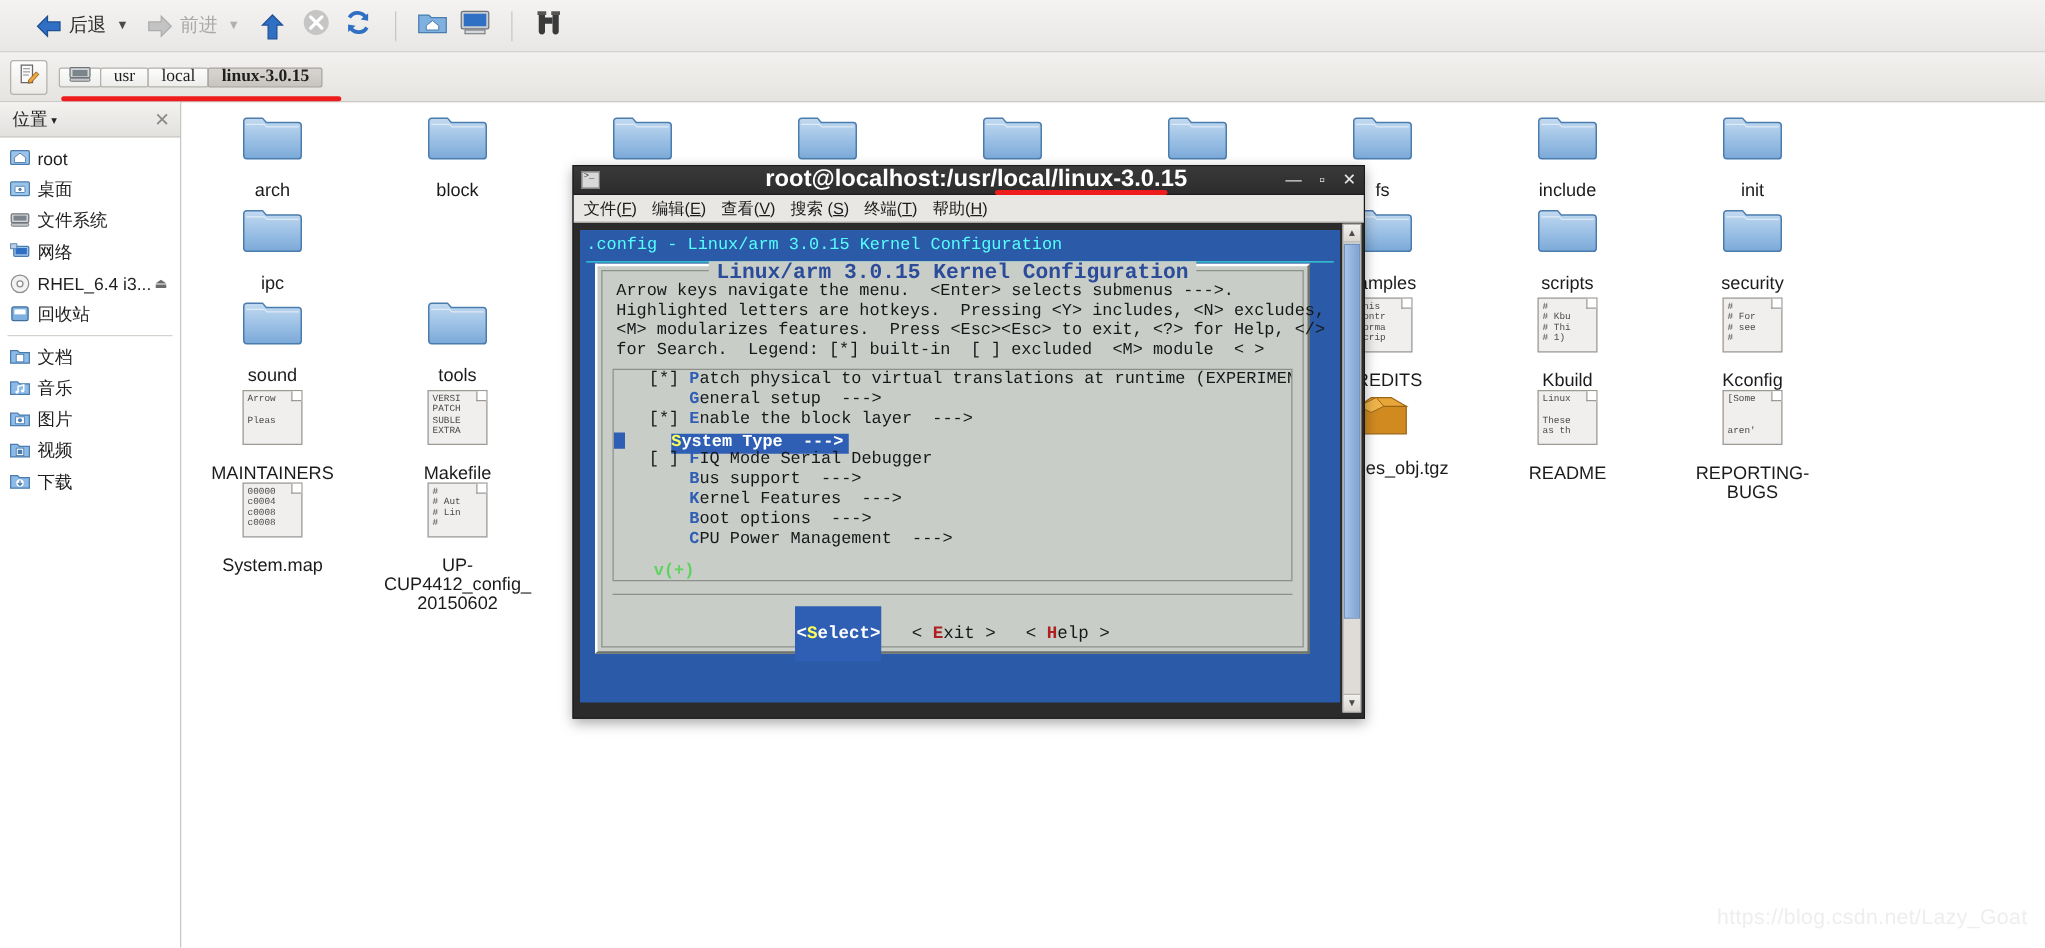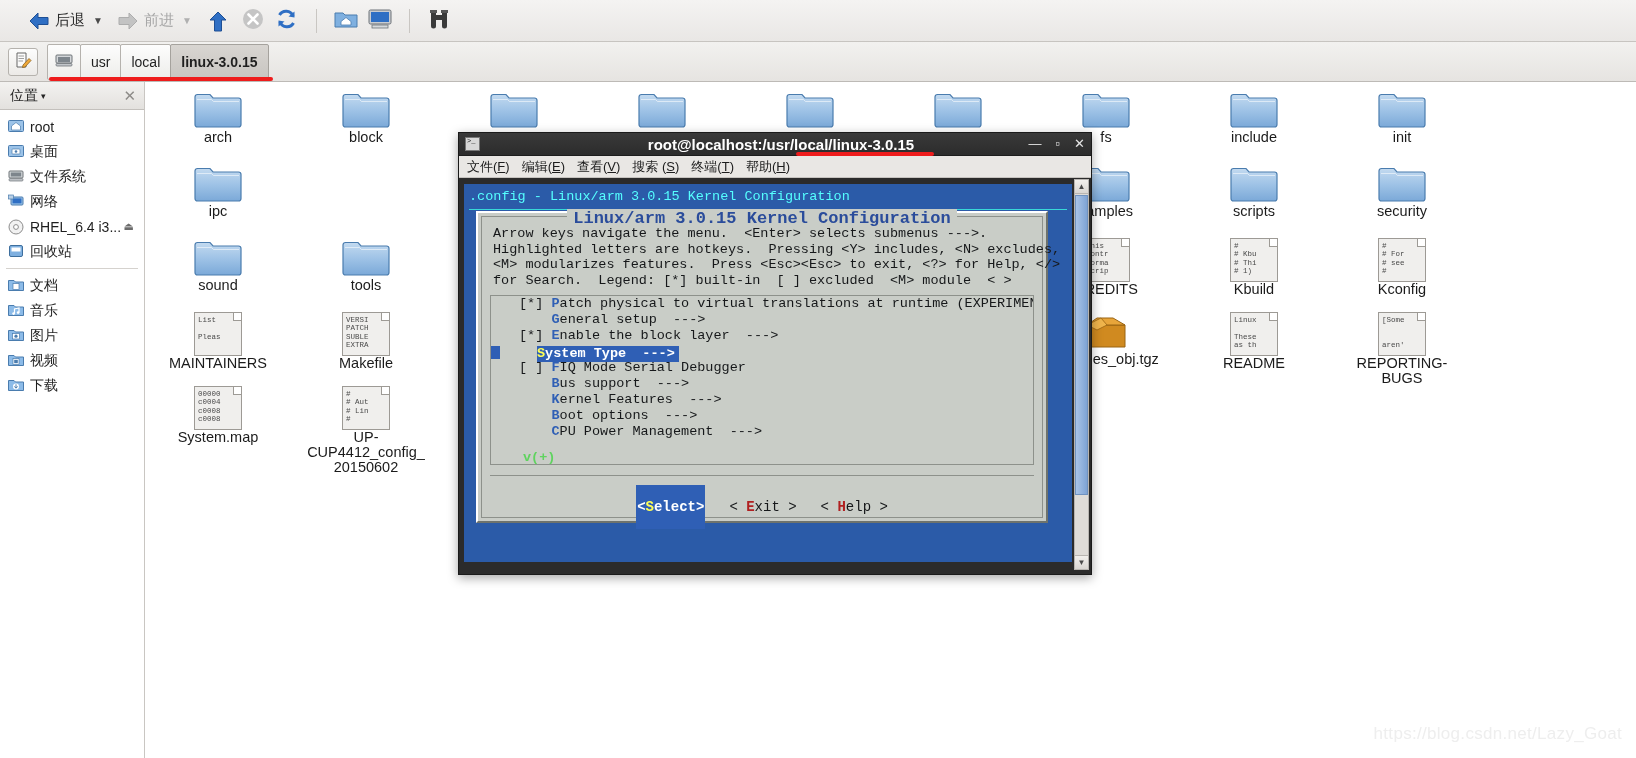--- a/index.html
+++ b/index.html
@@ -45,24 +45,24 @@
     border-bottom: 1px solid #bdbab6;
     display: flex; align-items: center; padding-left: 8px;
   }
   .path-edit-btn {
     width: 30px; height: 28px; border: 1px solid #b5b2ad; border-radius: 3px;
     background: linear-gradient(to bottom,#fdfdfd,#eceae7);
     display:flex; align-items:center; justify-content:center; cursor:pointer;
     margin-right: 10px;
   }
   .crumb {
-    height: 36px; padding: 0 10px; border: 1px solid #b5b2ad;
+    height: 16px; padding: 0 10px; border: 1px solid #b5b2ad;
     background: linear-gradient(to bottom,#fdfdfd,#ededea);
     display:flex; align-items:center; font-size: 14px; color:#1f1f1f;
-    margin-left: -1px; cursor: pointer; border-radius: 2px;
+    margin-left: -1px; cursor: pointer; border-radius: 2px; font-family: Liberation Serif, serif;
   }
   .crumb.icon-crumb { padding: 0 7px; }
   .crumb.current {
     background: linear-gradient(to bottom,#d8d5d1,#c8c5c1);
     font-weight: bold; border-color:#a5a29d;
   }
   .red-underline {
     position:absolute; left: 49px; top: 77px; width: 224px; height: 4px;
     background: #ee1c1c; border-radius: 2px;
   }
@@ -107,21 +107,21 @@
 
   
   .iconview {
     position:absolute; left:146px; top:82px; right:0; bottom:0;
     background:#ffffff; overflow:hidden;
   }
   .file-cell {
     position:absolute; width:120px; text-align:center;
     font-size: 14.5px; color:#1b1b1b; cursor:pointer;
   }
-  .file-cell .lbl { display:block; margin-top:0; line-height:15px; word-wrap:break-word; }
+  .file-cell .lbl { display:block; margin-top:16px; line-height:15px; word-wrap:break-word; }
 
   .folder-ico { width:50px; height:40px; margin: 0 auto; position:relative; }
   .doc-ico {
     width:48px; height:44px; margin:0 auto; position:relative;
     background:#f0efed; border:1px solid #9d9a95;
     font-family:"Liberation Mono", monospace; font-size:7.5px; color:#4a4a4a;
     text-align:left; padding:3px 2px 0 3px; line-height:8.4px; overflow:hidden;
   }
   .doc-ico .fold {
     position:absolute; right:-1px; top:-1px; width:9px; height:9px;
@@ -149,21 +149,21 @@
   .term-appicon {
     width:15px; height:14px; margin-left:6px;
     background:#d8d8d8; border:1px solid #777; position:relative;
   }
   .term-appicon:after{
     content:">_"; position:absolute; left:1px; top:-1px; font-size:7px;
     font-family:"Liberation Mono", monospace; color:#222;
   }
   .term-title-text {
     position:absolute; left:0; right:0; text-align:center;
-    font-size:15px; font-weight:bold; color:#ffffff;margin-left:12px;
+    font-size:19px; font-weight:bold; color:#ffffff;margin-left:12px;
   }
   .term-title-underline {
     position:absolute; left:337px; top:19px; width:138px; height:4px;
     background:#ee1c1c; border-radius:2px;
   }
   .term-wctrl { position:absolute; right:6px; display:flex; gap:14px; align-items:center; }
   .term-wctrl span { color:#e6e6e6; font-size:13px; cursor:pointer; line-height:10px; }
 
   .term-menubar {
     height:22px; background:#e9e7e4; border-bottom:1px solid #c6c3bf;
@@ -725,21 +725,21 @@
         <span class="lbl">Kbuild</span>
       </div>
       <div class="file-cell" style="left: 1196px; top: 156px;">
         <div class="doc-ico"><span class="fold"></span><span style="white-space: pre;">#
 # For
 # see
 #</span></div>
         <span class="lbl">Kconfig</span>
       </div>
       <div class="file-cell" style="left: 12px; top: 230px;">
-        <div class="doc-ico"><span class="fold"></span><span style="white-space: pre;">List
+        <div class="doc-ico"><span class="fold"></span><span style="white-space: pre;">Arrow
 
 Pleas</span></div>
         <span class="lbl">MAINTAINERS</span>
       </div>
       <div class="file-cell" style="left: 160px; top: 230px;">
         <div class="doc-ico"><span class="fold"></span><span style="white-space: pre;">VERSI
 PATCH
 SUBLE
 EXTRA</span></div>
         <span class="lbl">Makefile</span>

